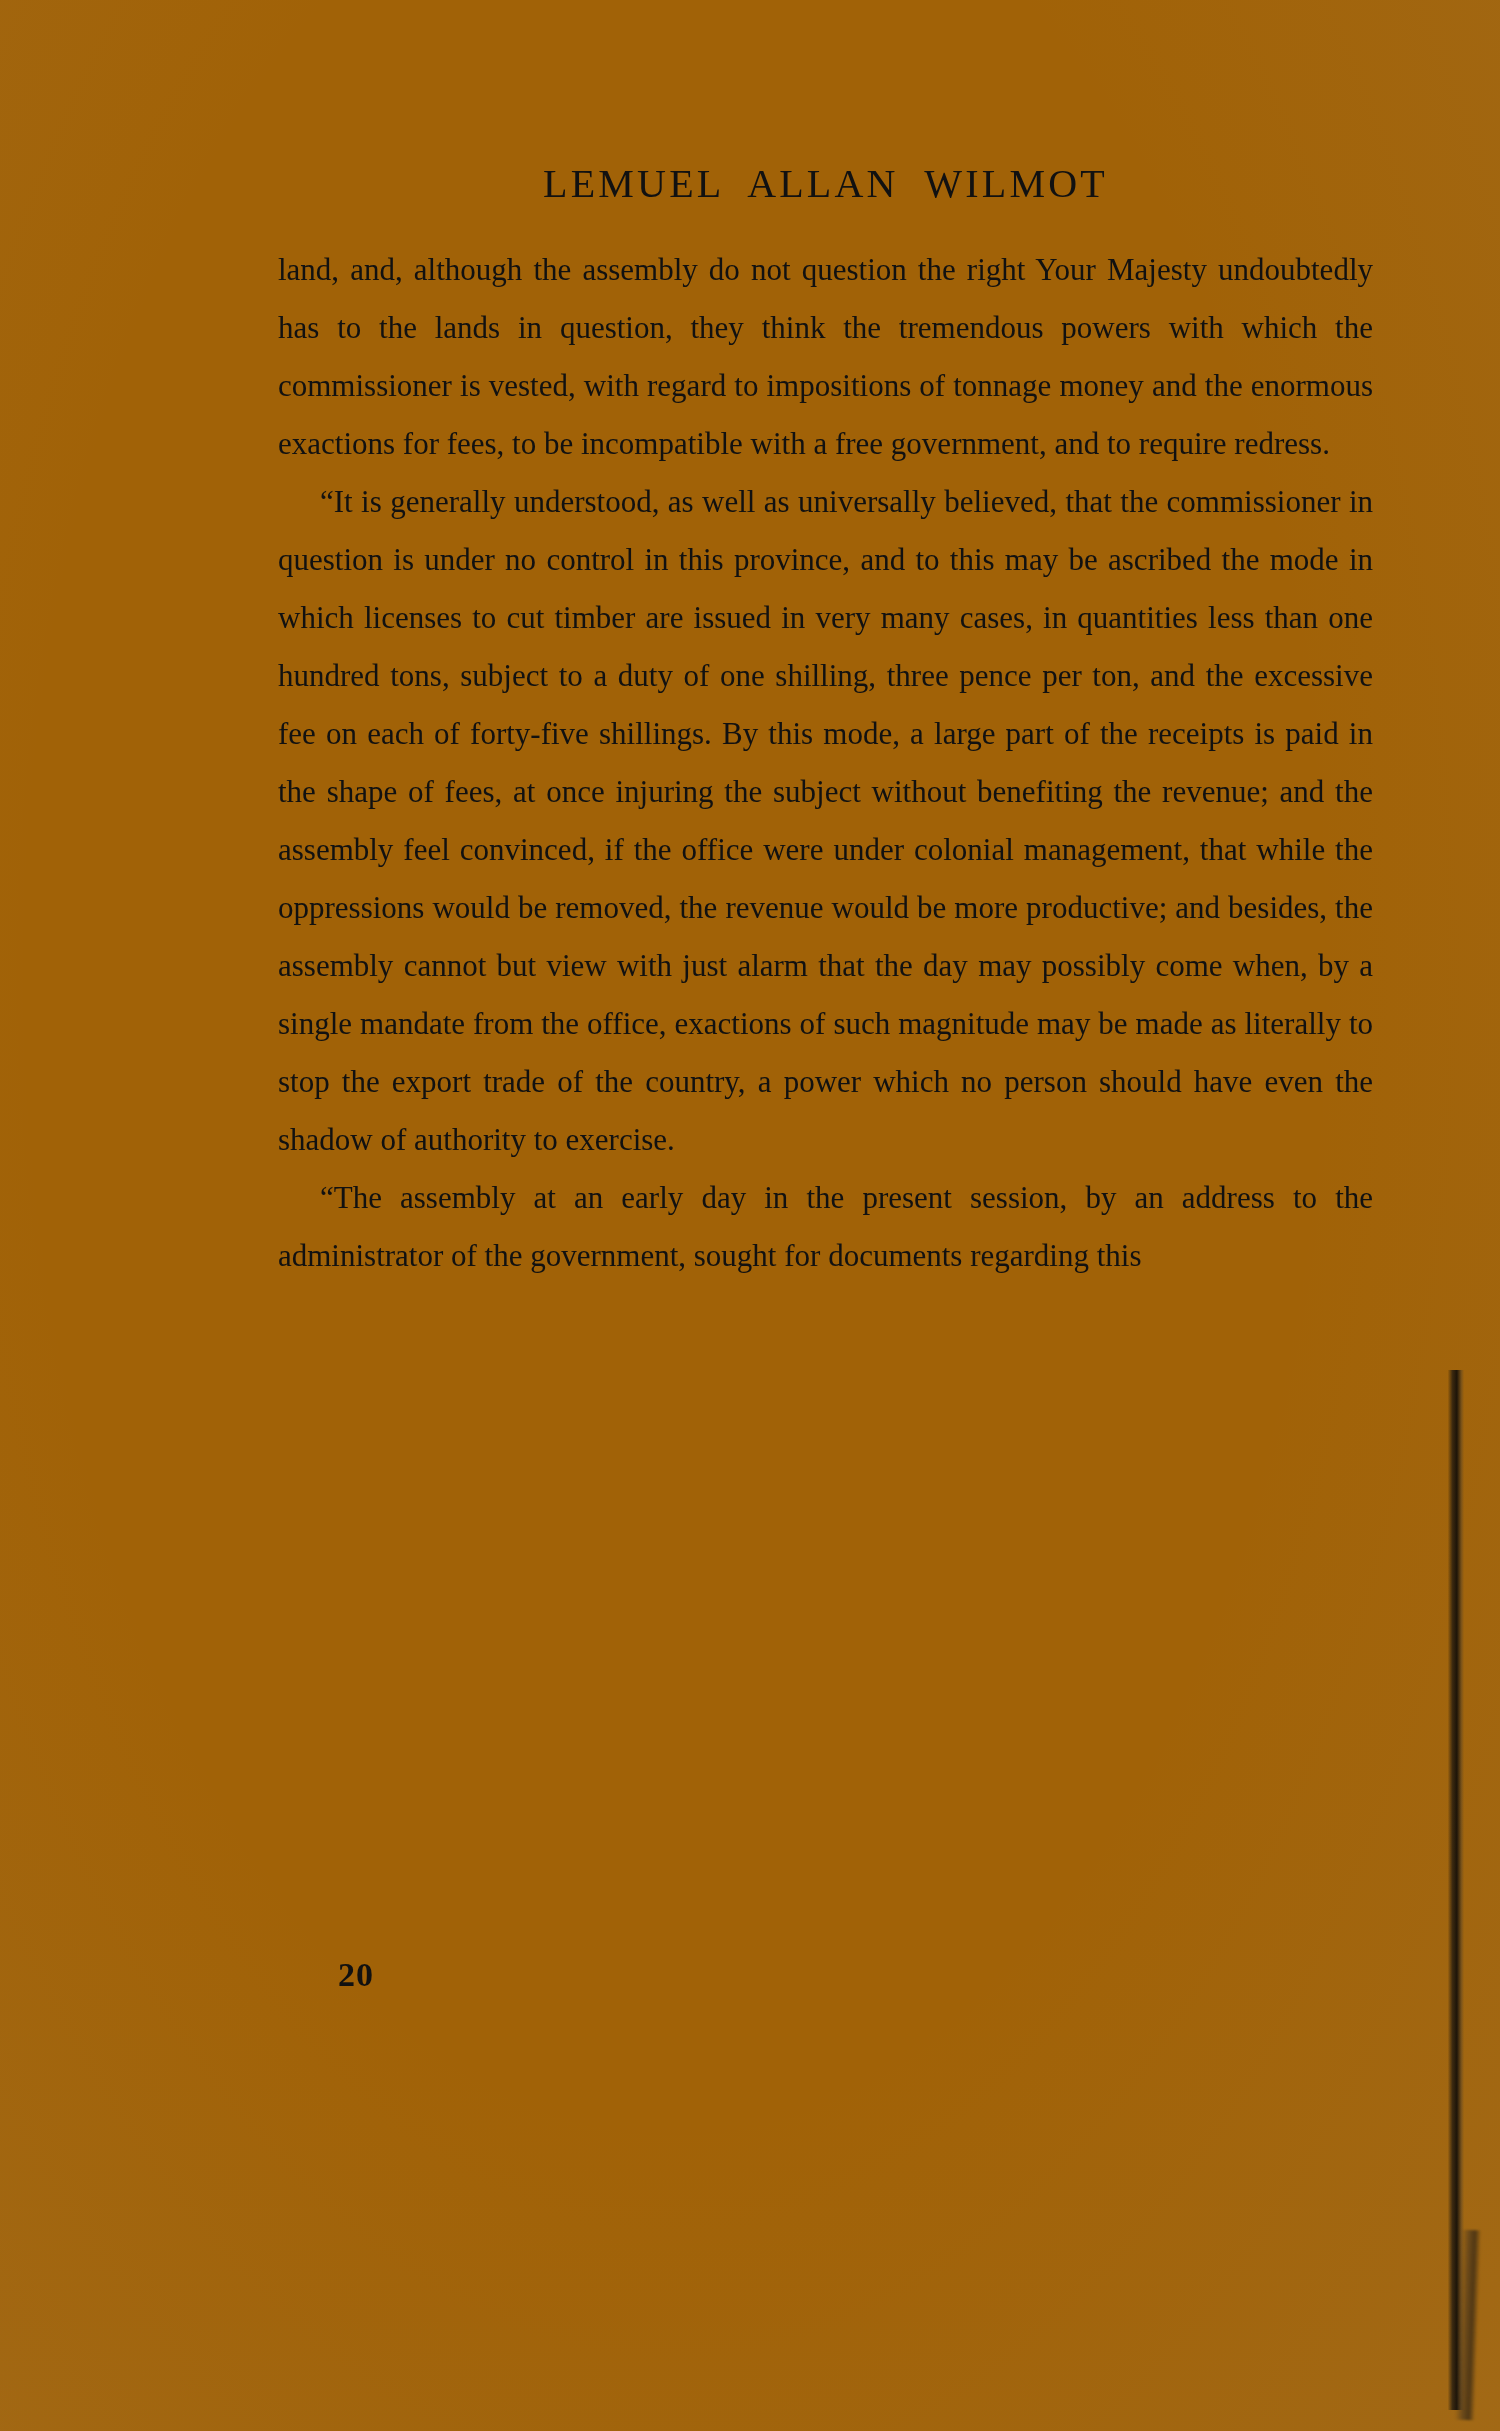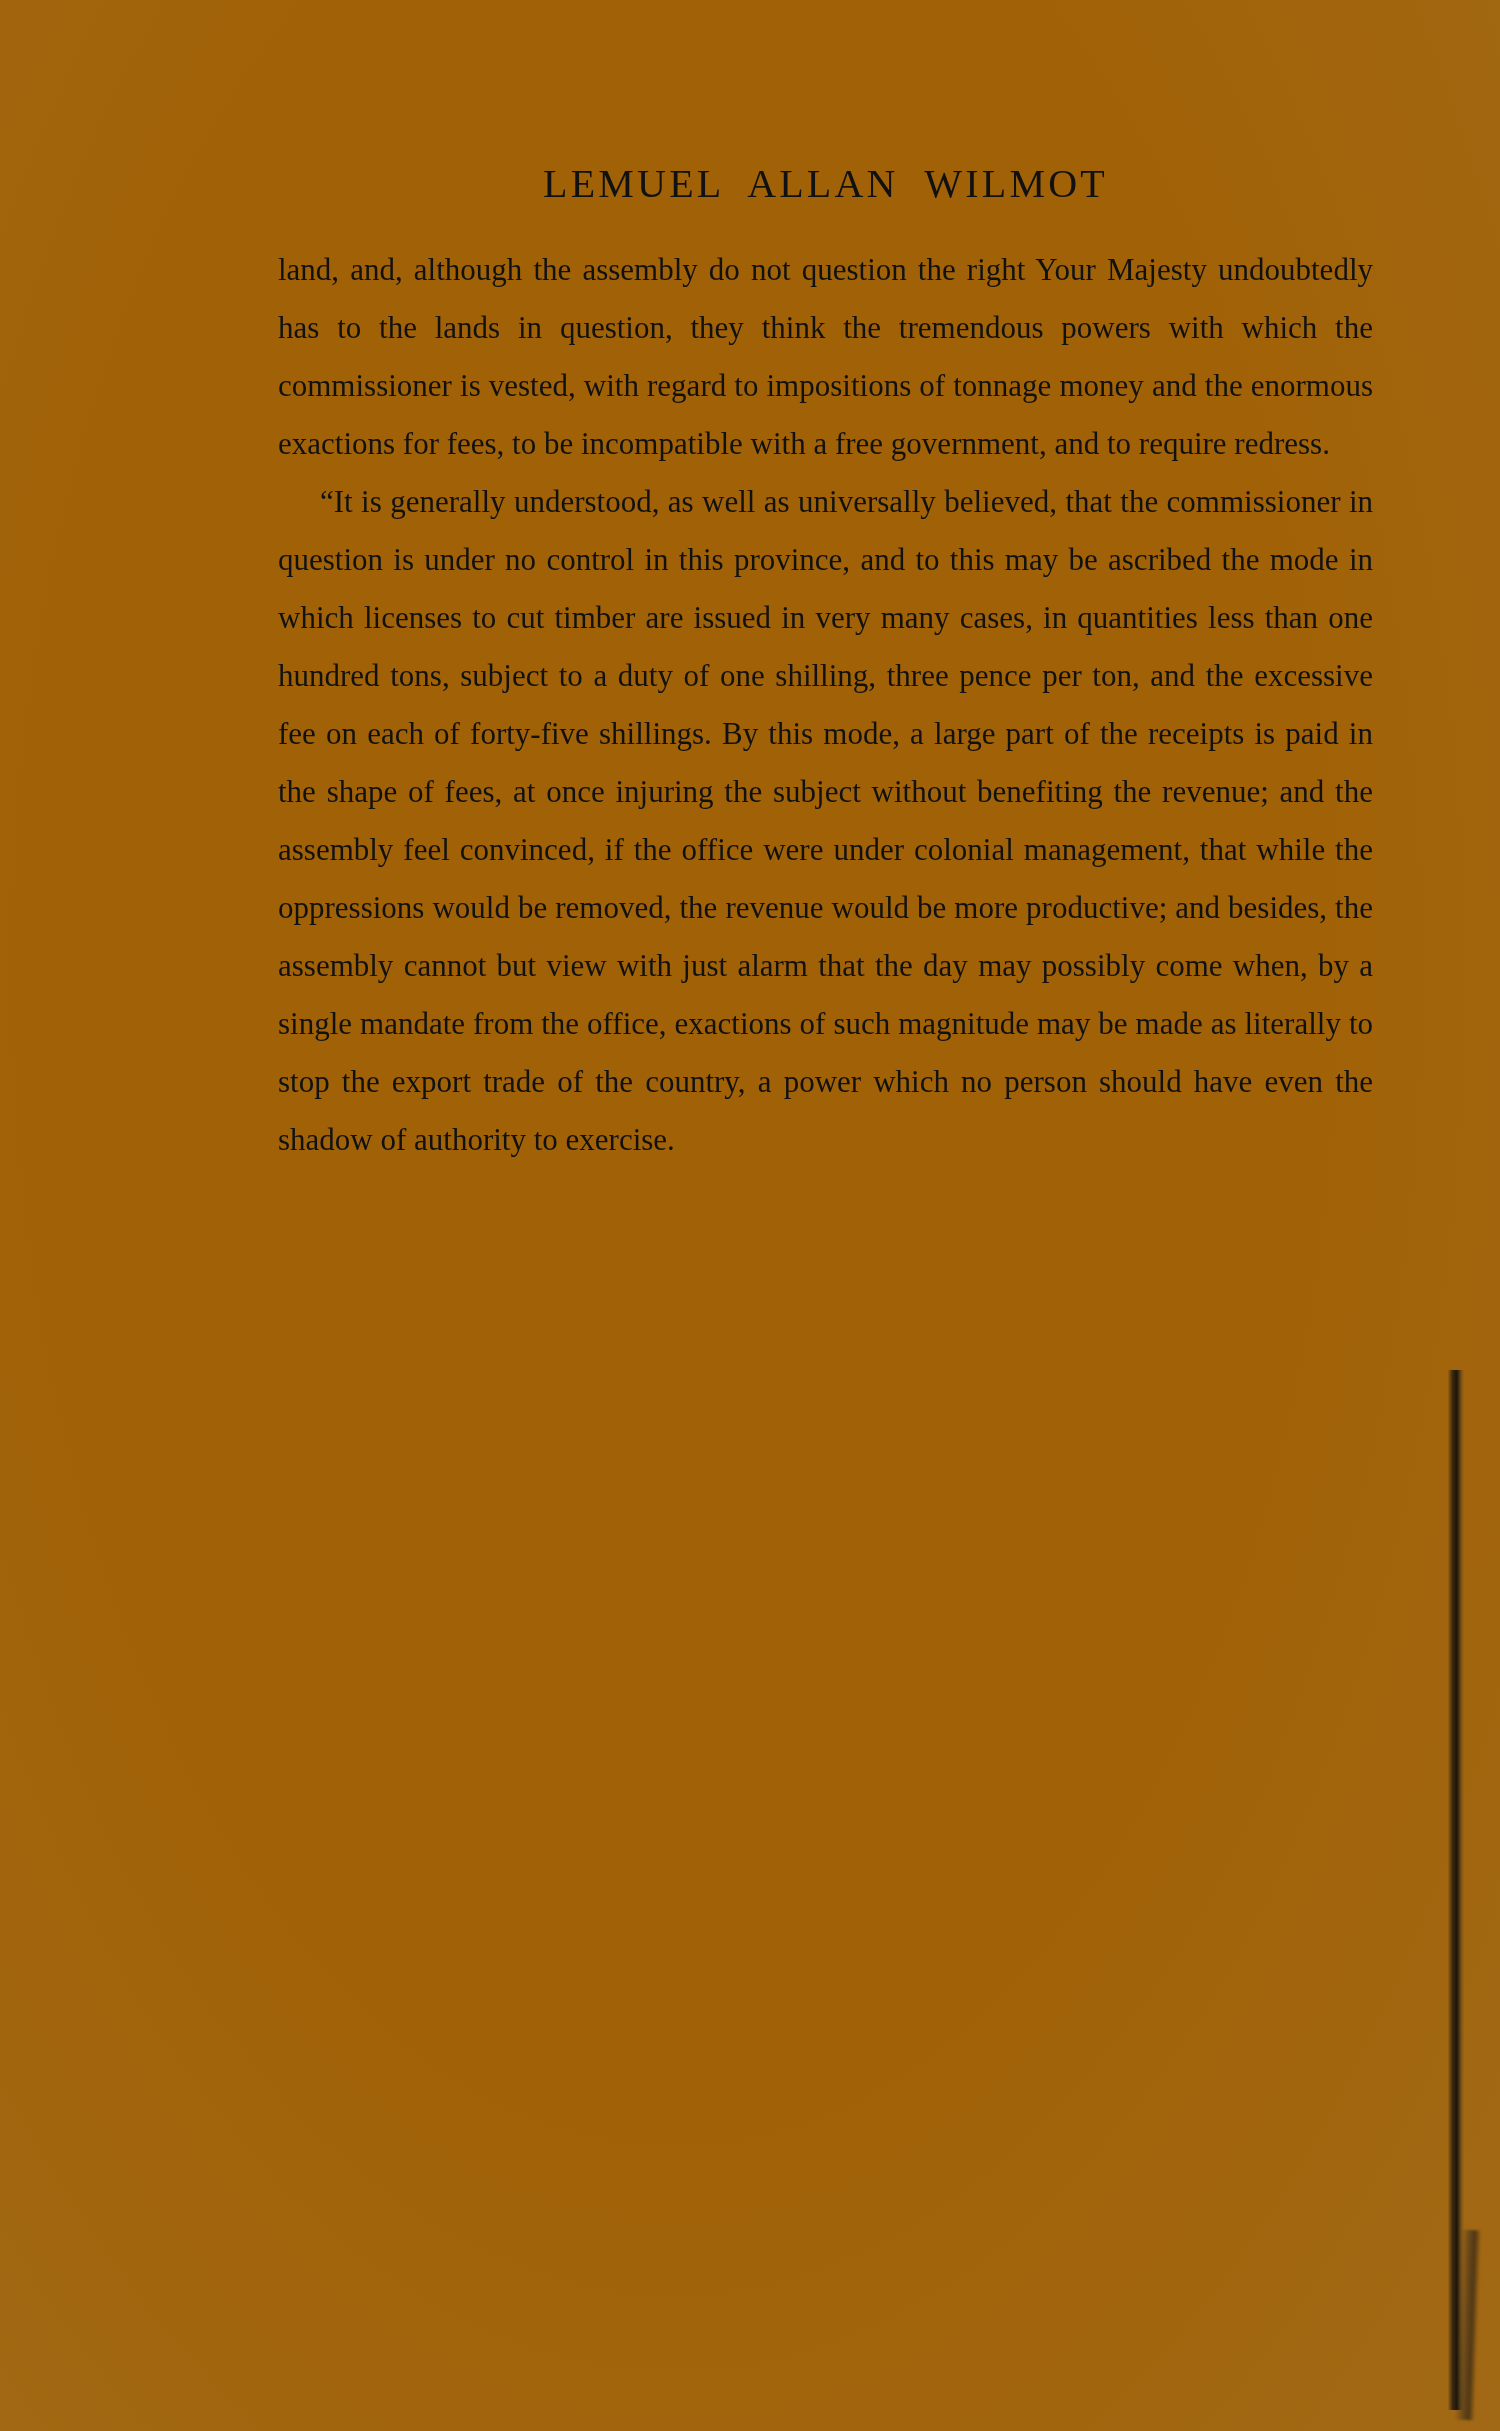--- a/index.html
+++ b/index.html
@@ -110,19 +110,21 @@
 
 <div class="page">
   <div class="paper-tone"></div>
 
   <div class="content">
     <h1 class="running-head">LEMUEL  ALLAN  WILMOT</h1>
 
     <div class="body-text">
       <p>land, and, although the assembly do not question the right Your Majesty undoubtedly has to the lands in question, they think the tremendous powers with which the commissioner is vested, with regard to impositions of tonnage money and the enormous exactions for fees, to be incompatible with a free government, and to require redress.</p>
       <p class="indent">“It is generally understood, as well as universally believed, that the commissioner in question is under no control in this province, and to this may be ascribed the mode in which licenses to cut timber are issued in very many cases, in quantities less than one hundred tons, subject to a duty of one shilling, three pence per ton, and the excessive fee on each of forty-five shillings.  By this mode, a large part of the receipts is paid in the shape of fees, at once injuring the subject without benefiting the revenue; and the assembly feel convinced, if the office were under colonial management, that while the oppressions would be removed, the revenue would be more productive; and besides, the assembly cannot but view with just alarm that the day may possibly come when, by a single mandate from the office, exactions of such magnitude may be made as literally to stop the export trade of the country, a power which no person should have even the shadow of authority to exercise.</p>
+      <p class="indent">“The assembly at an early day in the present session, by an address to the administrator of the government, sought for documents regarding this</p>
     </div>
   </div>
 
+  <div class="page-number">20</div>
 
   <div class="edge-artifact"></div>
   <div class="edge-artifact-2"></div>
 </div>
 
 </body></html>

